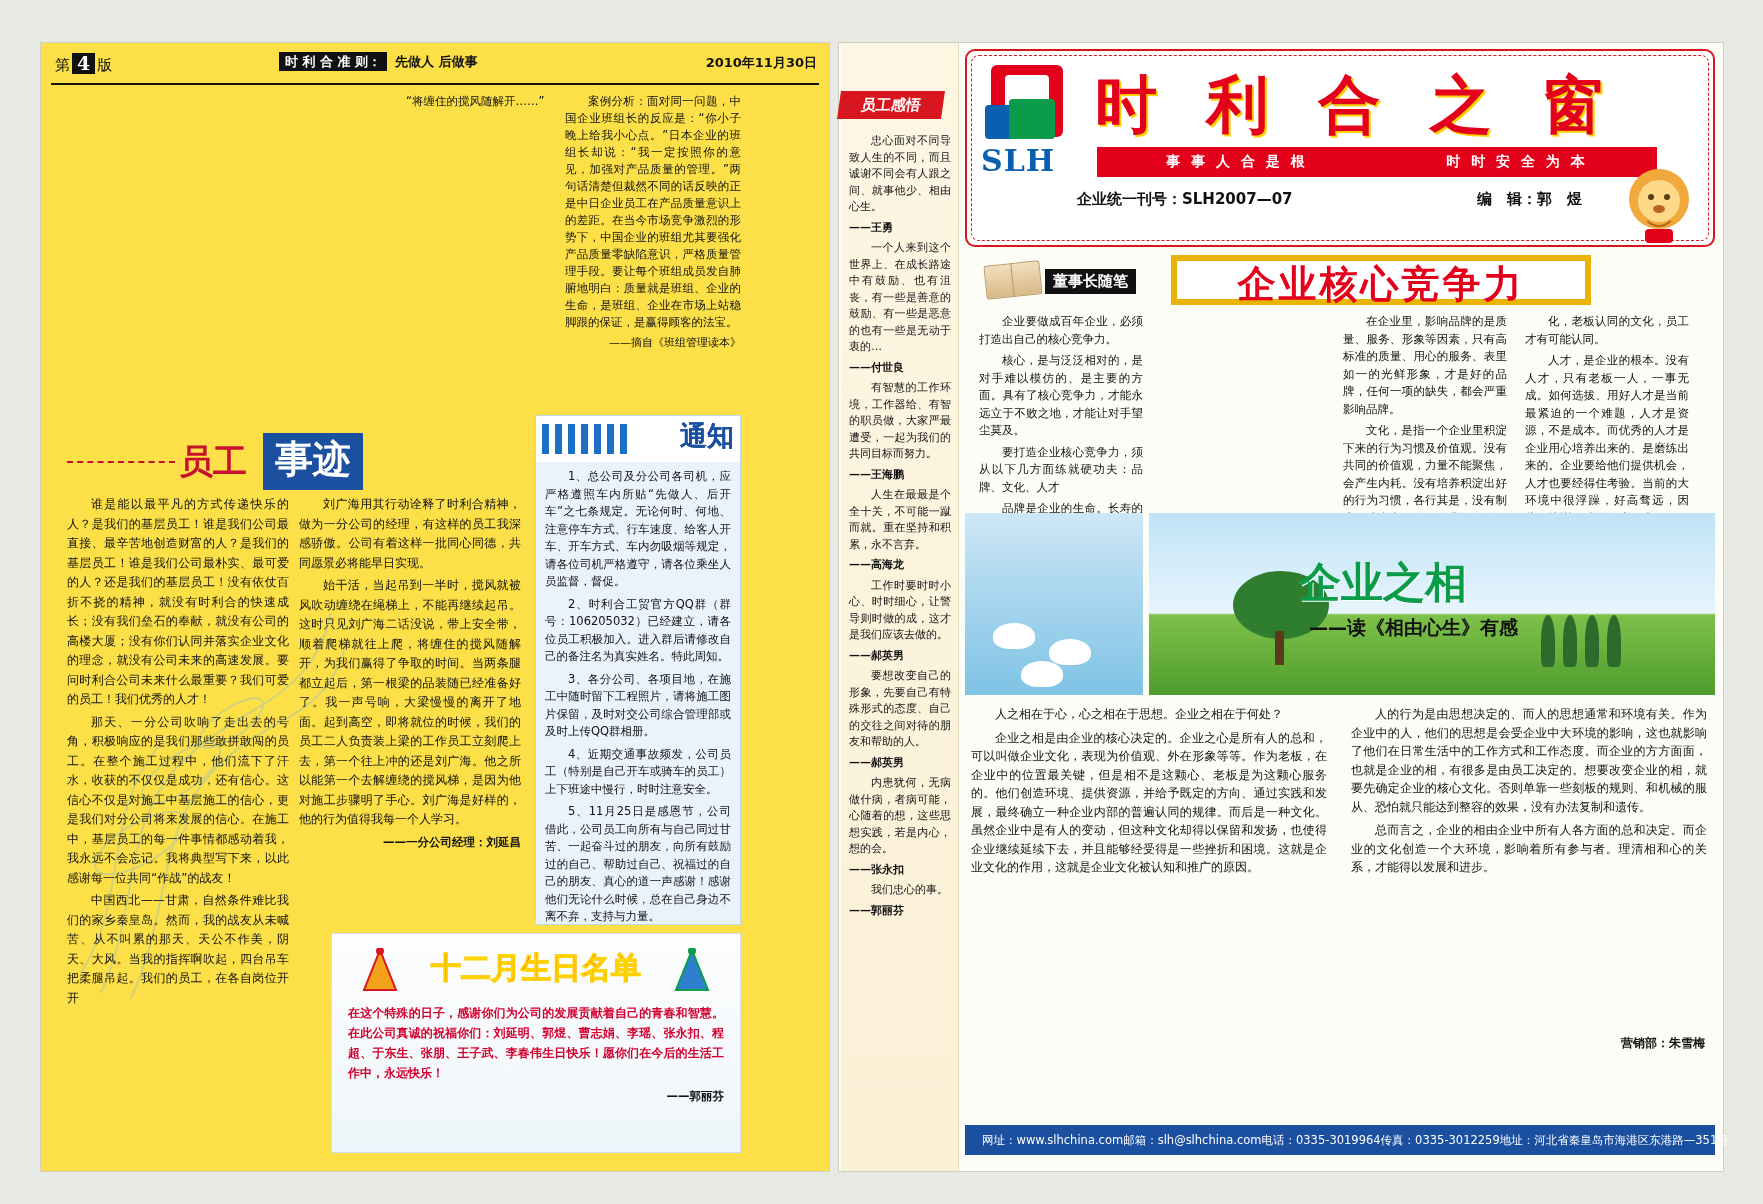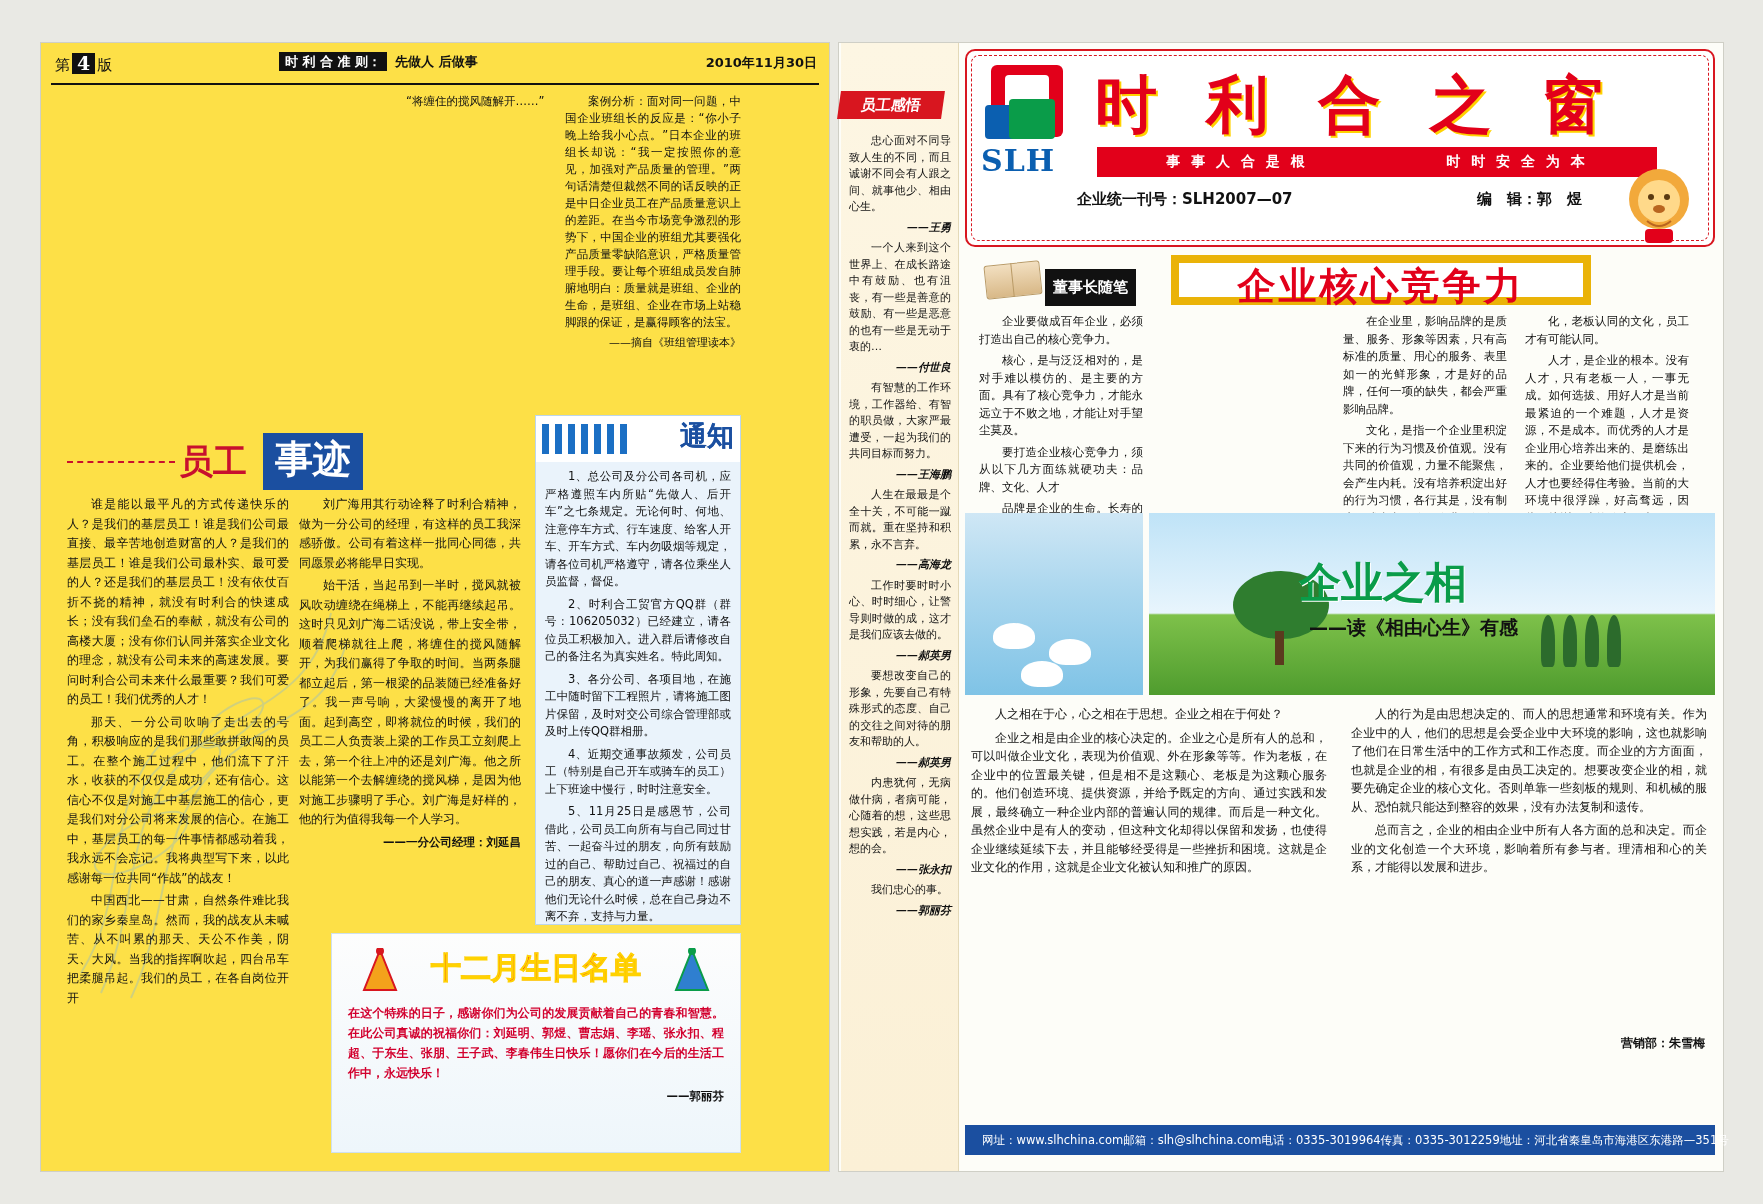--- a/index.html
+++ b/index.html
@@ -113,21 +113,21 @@
   
   .ganwu { position:absolute; left:2px; top:0px; width:118px; height:1128px;
     background:linear-gradient(180deg,#fdf6e3,#fbf0d6); border-right:1px solid #e4d9b8; }
   .ganwu-tab { position:absolute; left:-2px; top:48px; width:104px; height:28px;
     background:#d8161f; color:#fff; font-size:15px; font-weight:bold; text-align:center;
     line-height:28px; transform:skewX(-8deg);
     font-family:"DejaVu Serif","Liberation Serif",serif; }
   .ganwu-body { position:absolute; left:8px; top:90px; width:102px; font-size:11px;
     line-height:16.5px; text-align:justify; }
   .ganwu-body p { margin:0 0 4px 0; text-indent:2em; }
-  .ganwu-body .nm { text-align:right; text-indent:0; font-weight:bold;font-style:italic; }
+  .ganwu-body .nm { text-align:left; text-indent:0; font-weight:bold; }
 
   
   .masthead { position:absolute; left:126px; top:6px; width:750px; height:198px;
     border:2px solid #d8161f; border-radius:10px; background:#fff; }
   .mh-inner { position:absolute; inset:4px; border:1px dashed #d8161f; border-radius:8px; }
   .slh-logo { position:absolute; left:14px; top:14px; width:100px; height:110px; }
   .slh-s { position:absolute; left:10px; top:0px; width:72px; height:72px; background:#e2001a;
     border-radius:6px; }
   .slh-s:after { content:""; position:absolute; left:14px; top:10px; width:44px; height:52px;
     background:#fff; border-radius:4px; }
@@ -146,26 +146,26 @@
   .mh-meta { position:absolute; left:110px; top:134px; width:630px; font-size:15px;
     line-height:28px; font-weight:bold; }
   .mh-meta .row { display:flex; }
   .mh-meta .c1 { width:400px; }
   .mh-meta .c2 { width:220px; }
   .lion { position:absolute; right:12px; top:108px; width:84px; height:86px; }
 
   
   .core { position:absolute; left:126px; top:212px; width:750px; height:440px; }
   .core-title-box { position:absolute; left:206px; top:0px; width:420px; height:50px;
-    border:8px solid #eab308; background:#fff; }
+    border:6px solid #eab308; background:#fff; }
   .core-title { font-size:38px; font-weight:bold; color:#e2001a; text-align:center;
     line-height:46px; letter-spacing:3px; font-family:"DejaVu Serif","Liberation Serif",serif; }
   .chair { position:absolute; left:14px; top:6px; width:190px; height:42px; }
   .chair-lbl { position:absolute; left:66px; top:8px; background:#111; color:#fff;
-    font-size:15px; font-weight:bold; padding:9px 8px; }
+    font-size:15px; font-weight:bold; padding:3px 8px; }
   .book { position:absolute; left:6px; top:2px; width:56px; height:34px;
     background:linear-gradient(180deg,#f2dfc0,#d8b887); border:1px solid #b99a66;
     border-radius:3px; transform:rotate(-6deg); }
   .book:after{content:"";position:absolute;left:26px;top:-1px;width:1px;height:34px;background:#b99a66;}
 
   .core-col { position:absolute; font-size:11.5px; line-height:17.5px; text-align:justify;
     width:164px; }
   .core-col p { margin:0 0 4px 0; text-indent:2em; }
   .cc1 { left:14px; top:58px; }
   .cc2 { left:196px; top:58px; }

